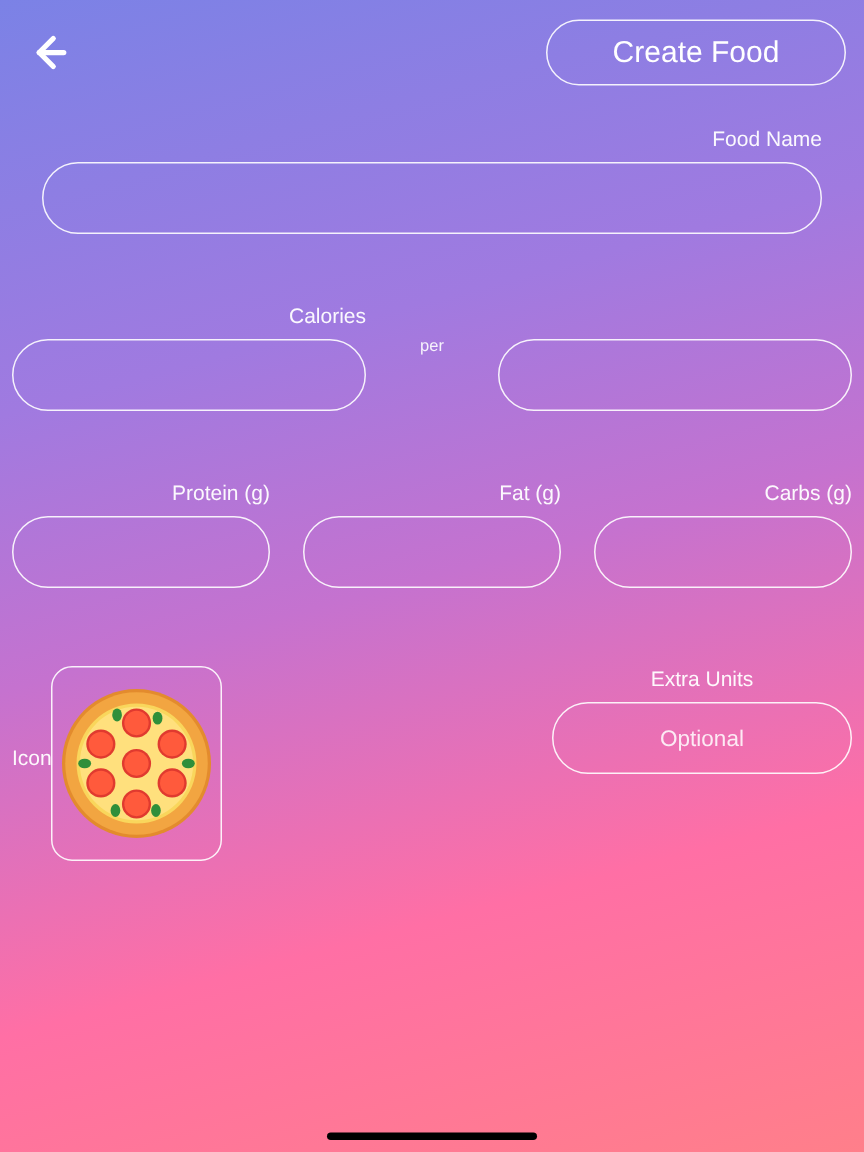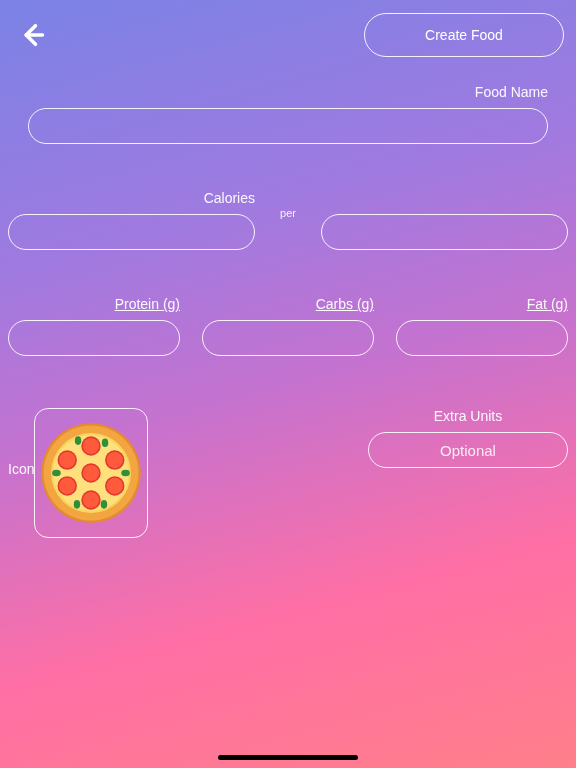--- a/index.html
+++ b/index.html
@@ -20,65 +20,64 @@
     width: 40px; height: 40px;
     display: flex; align-items: center; justify-content: center;
     cursor: pointer;
   }
   .create-btn {
     border: 1.5px solid rgba(255,255,255,0.9);
     border-radius: 26px;
     height: 44px;
     width: 200px;
     display: flex; align-items: center; justify-content: center;
-    font-size: 14px;
+    font-size: 20px;
     color: #fff;
     cursor: pointer;
   }
   .section-label {
     text-align: right;
     font-size: 14px;
     color: rgba(255,255,255,0.95);
     margin-bottom: 8px;
   }
   .pill-input {
     border: 1.5px solid rgba(255,255,255,0.9);
     border-radius: 26px;
-    height: 36px;
+    height: 48px;
     background: transparent;
     color: #6d28d9;
     font-size: 15px;
     padding: 0 16px;
     outline: none;
     width: 100%;
     text-align: center;
   }
   .pill-input::placeholder { color: rgba(255,255,255,0.85); }
   .food-name-block { padding: 24px 28px 0 28px; }
   .row2 {
     display: flex;
     align-items: flex-end;
     padding: 46px 8px 0 8px;
-    gap: 8px;
+    gap: 19px;
   }
   .col { flex: 1; display: flex; flex-direction: column; align-items: stretch; }
   .per-label {
     font-size: 11px;
     color: rgba(255,255,255,0.9);
     align-self: center;
     padding-bottom: 14px;
     width: 50px;
     text-align: center;
     flex: 0 0 auto;
   }
   .row3 {
     display: flex;
     padding: 46px 8px 0 8px;
     gap: 22px;
-    text-decoration: underline;
   }
   .row3 .col .section-label { margin-left: 0; }
   .row4 {
     display: flex;
     padding: 52px 8px 0 8px;
     align-items: flex-start;
     justify-content: space-between;
   }
   .icon-col { width: 140px; display:flex; flex-direction:row; align-items:center; }
   .icon-box {
@@ -127,25 +126,25 @@
     <input class="pill-input" value="" style="">
   </div>
 </div>
 
 <div class="row3">
   <div class="col">
     <div class="section-label">Protein (g)</div>
     <input class="pill-input" value="" style="">
   </div>
   <div class="col">
-    <div class="section-label">Carbs (g)</div>
+    <div class="section-label">Fat (g)</div>
     <input class="pill-input" value="" style="">
   </div>
   <div class="col">
-    <div class="section-label">Fat (g)</div>
+    <div class="section-label">Carbs (g)</div>
     <input class="pill-input" value="" style="">
   </div>
 </div>
 
 <div class="row4">
   <div class="icon-col">
     <div class="section-label">Icon</div>
     <div class="icon-box">
       <svg width="108" height="108" viewBox="0 0 100 100">
         <circle cx="50" cy="50" r="46" fill="#e38b2d"></circle>

